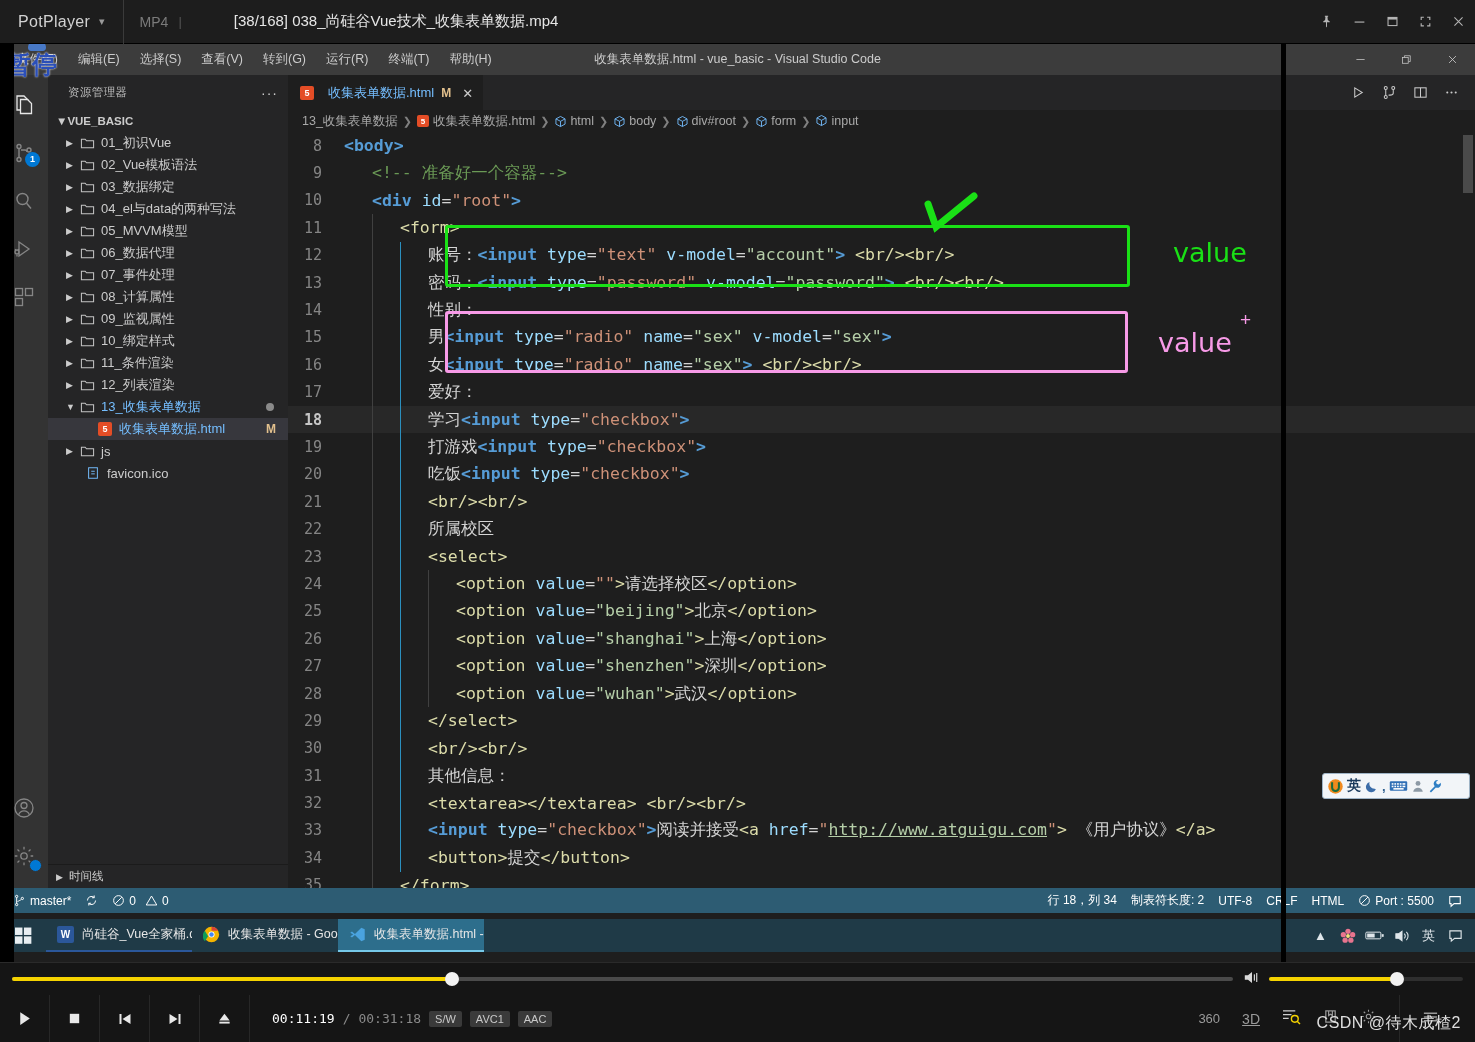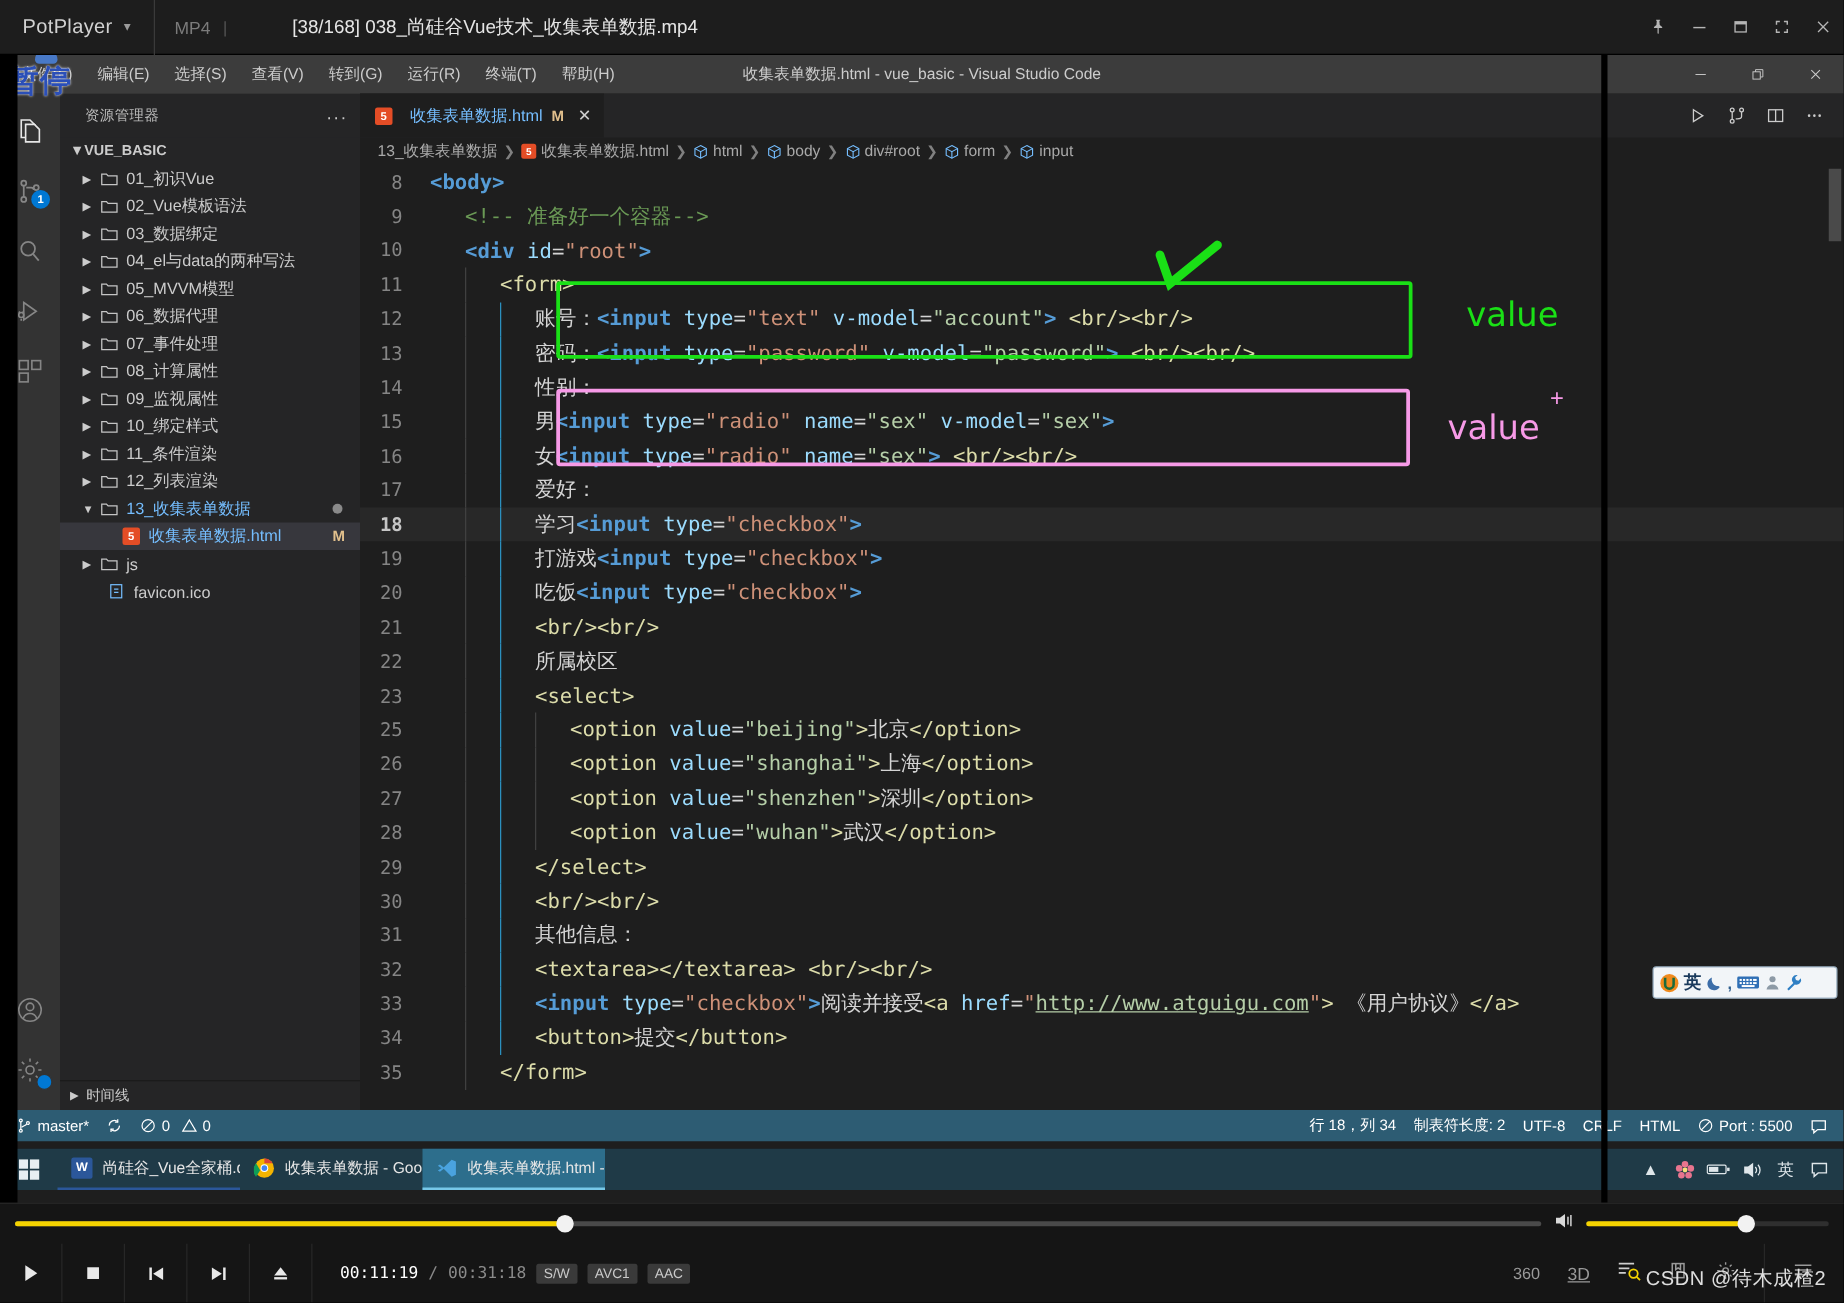--- a/index.html
+++ b/index.html
@@ -248,21 +248,21 @@
     width:50px; height:47px; display:flex; align-items:center; justify-content:center;
     color:#e8e8e8; border-right:1px solid #272727;
   }
   .timeinfo { display:flex; align-items:center; gap:8px; padding-left:22px;
               font-family:"DejaVu Sans Mono", monospace; font-size:13px; }
   .t-now { color:#ffffff; }
   .t-slash { color:#8a8a8a; }
   .t-total { color:#8a8a8a; }
   .badge { background:#3a3a3a; color:#c9c9c9; font-size:11px; padding:2px 6px; border-radius:2px;
            font-family:"Liberation Sans", sans-serif; }
-  .right-ctrls { margin-left:auto; display:flex; align-items:center; gap:22px; padding-right:24px; color:#9a9a9a; }
+  .right-ctrls { margin-left:auto; display:flex; align-items:center; gap:22px; padding-right:36px; color:#9a9a9a; }
   .right-ctrls .sepline { width:1px; height:47px; background:#272727; }
   .watermark {
     position:absolute; right:14px; bottom:8px; color:#e9e9e9; font-size:16px;
     opacity:.95; letter-spacing:.5px; pointer-events:none;
   }
   .blackbar-l { position:absolute; left:0; top:44px; width:14px; height:918px; background:#000; z-index:20; }
   .blackbar-r { position:absolute; right:0; top:44px; width:5px; height:918px; background:#000; z-index:20; }
 </style>
 </head>
 <body>
@@ -644,21 +644,21 @@
               <span style="display: inline-flex; align-items: center;">
                 <span class="bc-sym">
                   <svg width="13" height="13" viewBox="0 0 16 16" fill="none" stroke="#75beff" stroke-width="1.1">
                     <path d="M8 1.8l5.6 3v6.4L8 14.2 2.4 11.2V4.8z"></path>
                     <path d="M2.4 4.8L8 7.8l5.6-3M8 7.8v6.4"></path>
                   </svg>
                 </span>
                 <span>form</span>
               </span>
               <span class="bc-sep">❯</span>
-              <span style="display: inline-flex; align-items: center;">
+              <span style="display: inline-flex; align-items: flex-start;">
                 <span class="bc-sym">
                   <svg width="13" height="13" viewBox="0 0 16 16" fill="none" stroke="#75beff" stroke-width="1.1">
                     <path d="M8 1.8l5.6 3v6.4L8 14.2 2.4 11.2V4.8z"></path>
                     <path d="M2.4 4.8L8 7.8l5.6-3M8 7.8v6.4"></path>
                   </svg>
                 </span>
                 <span>input</span>
               </span>
             </div>
 
@@ -760,20 +760,28 @@
                   <span class="ind"></span>
                   <span class="ind active"></span>
                   <span class="ctext"><span class="t-txt">所属校区</span></span>
                 </div>
                 <div class="cline">
                   <span class="gut">23</span>
                   <span class="ind blank"></span>
                   <span class="ind"></span>
                   <span class="ind active"></span>
                   <span class="ctext"><span class="t-tagy">&lt;select&gt;</span></span>
+                </div>
+                <div class="cline">
+                  <span class="gut">24</span>
+                  <span class="ind blank"></span>
+                  <span class="ind"></span>
+                  <span class="ind active"></span>
+                  <span class="ind"></span>
+                  <span class="ctext"><span class="t-tagy">&lt;option </span><span class="t-attr">value</span><span class="t-brace">=</span><span class="t-str">""</span><span class="t-tagy">&gt;</span><span class="t-txt">请选择校区</span><span class="t-tagy">&lt;/option&gt;</span></span>
                 </div>
                 <div class="cline">
                   <span class="gut">25</span>
                   <span class="ind blank"></span>
                   <span class="ind"></span>
                   <span class="ind active"></span>
                   <span class="ind"></span>
                   <span class="ctext"><span class="t-tagy">&lt;option </span><span class="t-attr">value</span><span class="t-brace">=</span><span class="t-strg">"beijing"</span><span class="t-tagy">&gt;</span><span class="t-txt">北京</span><span class="t-tagy">&lt;/option&gt;</span></span>
                 </div>
                 <div class="cline">

